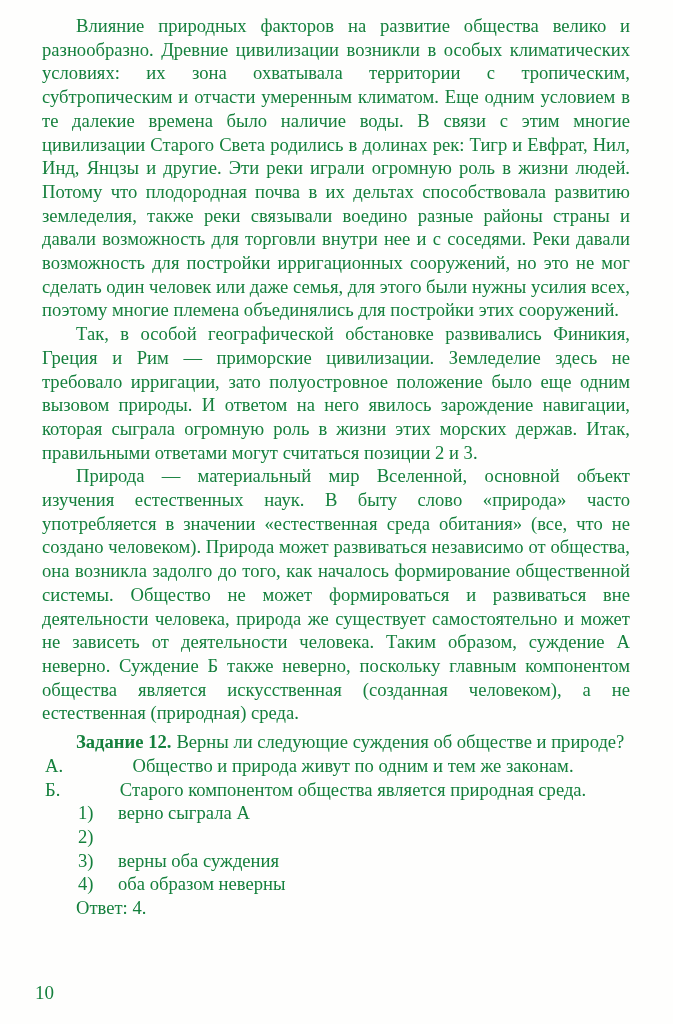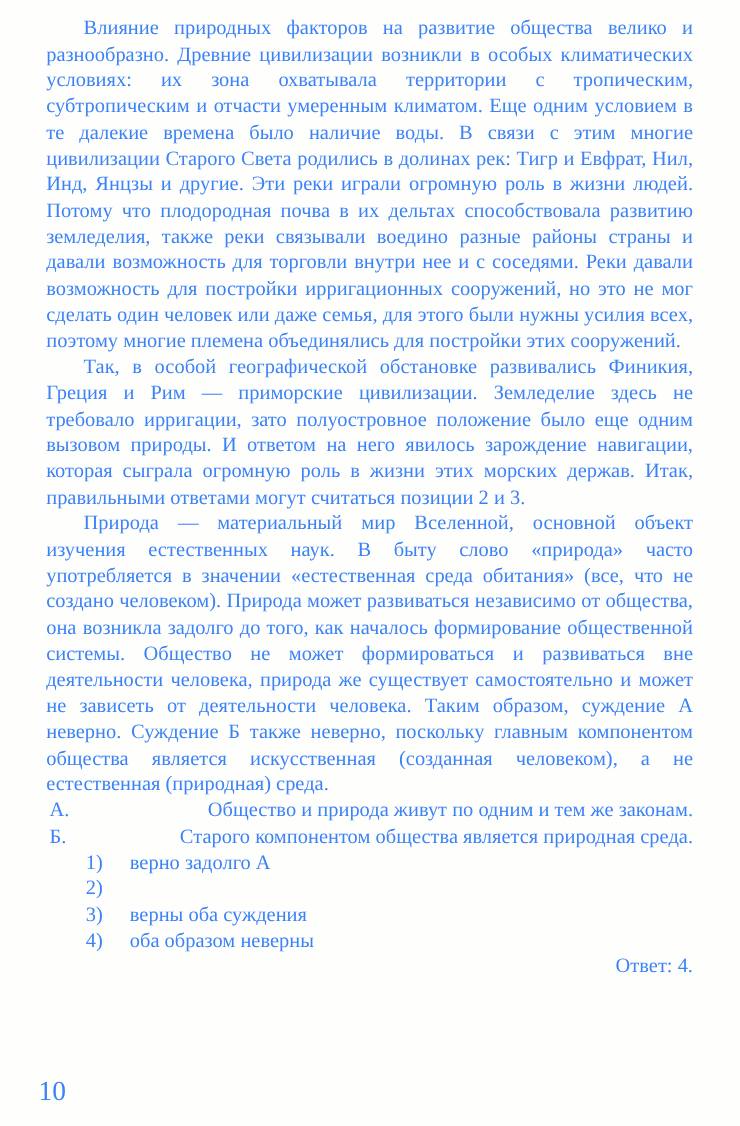--- a/index.html
+++ b/index.html
@@ -7,21 +7,21 @@
     padding: 0;
     background: #ffffff;
   }
   .page {
     position: relative;
     width: 673px;
     height: 1024px;
     background: #fefefd;
     overflow: hidden;
     font-family: "Liberation Serif", "DejaVu Serif", serif;
-    color: #3b82f6;
+    color: #15803d;
     font-size: 18.6px;
     line-height: 23.7px;
   }
   .text-block {
     position: absolute;
     left: 42px;
     right: 43px;
     top: 14px;
     text-align: justify;
   }
@@ -42,74 +42,75 @@
     display: flex;
     align-items: baseline;
   }
   .statement .marker {
     flex: 0 0 34px;
     padding-left: 3px;
     box-sizing: border-box;
   }
   .statement .stext {
     flex: 1;
-    text-align: right;
+    text-align: center;
   }
   .option {
     display: flex;
     align-items: baseline;
     padding-left: 36px;
   }
   .option .omarker {
     flex: 0 0 40px;
     box-sizing: border-box;
   }
   .option .otext {
     flex: 1;
     text-align: left;
   }
   .answer {
     margin: 0;
     text-indent: 34px;
-    text-align: right;
+    text-align: left;
   }
   .page-number {
     position: absolute;
     left: 35px;
     top: 981px;
-    font-size: 25px;
+    font-size: 19px;
     line-height: 24px;
   }
 </style>
 </head>
 <body>
 
 <div class="page">
   <div class="text-block">
 
     <p class="para">Влияние природных факторов на развитие общества велико и разнообразно. Древние цивилизации возникли в особых климатических условиях: их зона охватывала территории с тропическим, субтропическим и отчасти умеренным климатом. Еще одним условием в те далекие времена было наличие воды. В связи с этим многие цивилизации Старого Света родились в долинах рек: Тигр и Евфрат, Нил, Инд, Янцзы и другие. Эти реки играли огромную роль в жизни людей. Потому что плодородная почва в их дельтах способствовала развитию земледелия, также реки связывали воедино разные районы страны и давали возможность для торговли внутри нее и с соседями. Реки давали возможность для постройки ирригационных сооружений, но это не мог сделать один человек или даже семья, для этого были нужны усилия всех, поэтому многие племена объединялись для постройки этих сооружений.</p>
 
     <p class="para">Так, в особой географической обстановке развивались Финикия, Греция и Рим — приморские цивилизации. Земледелие здесь не требовало ирригации, зато полуостровное положение было еще одним вызовом природы. И ответом на него явилось зарождение навигации, которая сыграла огромную роль в жизни этих морских держав. Итак, правильными ответами могут считаться позиции 2 и 3.</p>
 
     <p class="para">Природа — материальный мир Вселенной, основной объект изучения естественных наук. В быту слово «природа» часто употребляется в значении «естественная среда обитания» (все, что не создано человеком). Природа может развиваться независимо от общества, она возникла задолго до того, как началось формирование общественной системы. Общество не может формироваться и развиваться вне деятельности человека, природа же существует самостоятельно и может не зависеть от деятельности человека. Таким образом, суждение А неверно. Суждение Б также неверно, поскольку главным компонентом общества является искусственная (созданная человеком), а не естественная (природная) среда.</p>
 
+    <p class="task-intro"><span class="task-label">Задание 12.</span><span class="task-question">Верны ли следующие суждения об обществе и природе?</span></p>
 
     <div class="statement">
       <span class="marker">А.</span>
       <span class="stext">Общество и природа живут по одним и тем же законам.</span>
     </div>
 
     <div class="statement">
       <span class="marker">Б.</span>
       <span class="stext">Старого компонентом общества является природная среда.</span>
     </div>
 
     <div class="option">
       <span class="omarker">1)</span>
-      <span class="otext">верно задолго А</span>
+      <span class="otext">верно сыграла А</span>
     </div>
 
     <div class="option">
       <span class="omarker">2)</span>
     </div>
 
     <div class="option">
       <span class="omarker">3)</span>
       <span class="otext">верны оба суждения</span>
     </div>

